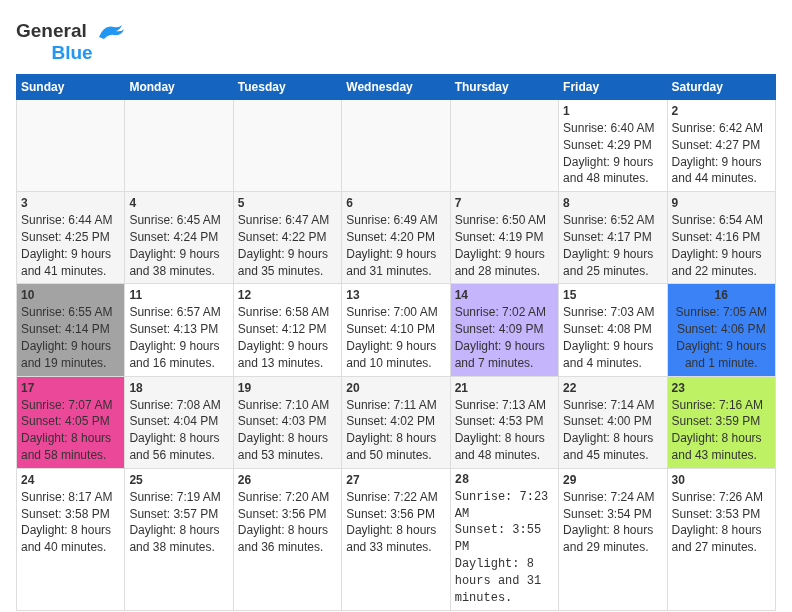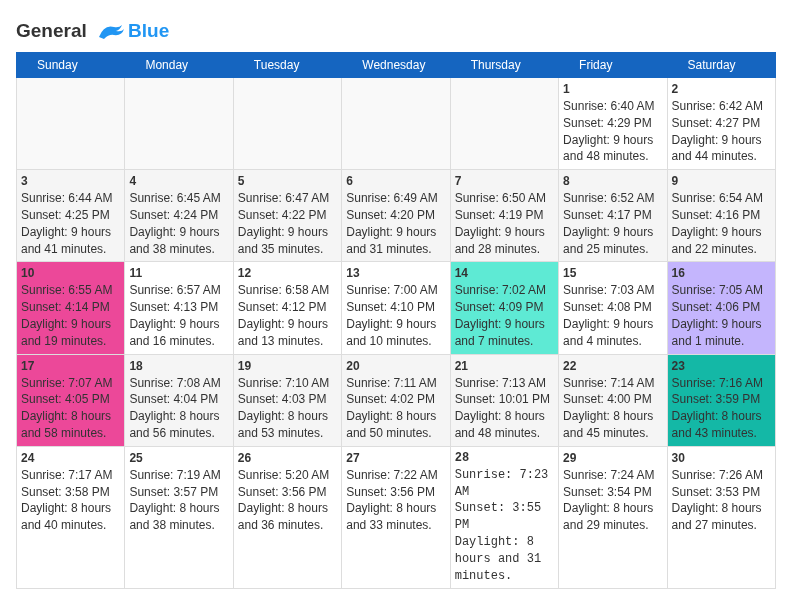--- a/index.html
+++ b/index.html
@@ -40,22 +40,22 @@
     }
     .calendar {
       width: 100%;
       border-collapse: collapse;
       table-layout: fixed;
     }
     .calendar th {
       background-color: #1565C0;
       color: white;
       font-size: 12px;
-      font-weight: normal;
-      padding: 5px 20px;
+      font-weight: bold;
+      padding: 5px 4px;
       text-align: left;
       border: 1px solid #1565C0;
     }
     .calendar td {
       vertical-align: top;
       border: 1px solid #ddd;
       padding: 4px 4px 4px 4px;
       height: 82px;
       background-color: #fff;
       font-size: 10px;
@@ -82,21 +82,21 @@
       color: #333;
     }
   </style>
 </head>
 <body>
 
 <div class="container">
   <div class="header-section">
     <div class="logo">
       <div>
-        <div style="display:flex;align-items:center;">
+        <div style="display:flex;align-items:center;flex-direction:column;">
           <div style="font-size:19px;font-weight:bold;color:#333;line-height:1.15;">
             <span style="color:#333;">General</span>
             <svg viewBox="0 0 30 20" width="30" height="20" style="display:inline-block;vertical-align:middle;margin-left:2px;">
               <path d="M5,15 Q10,2 20,5 Q25,6 28,3 Q26,8 22,9 Q28,10 30,7 Q28,14 20,13 Q15,12 10,17 Z" fill="#2196F3"></path>
             </svg>
           </div>
           <div style="font-size:19px;font-weight:bold;color:#2196F3;margin-left:4px;">Blue</div>
         </div>
       </div>
     </div>
@@ -158,45 +158,45 @@
           <td style="background-color: rgb(245, 245, 245);">
             <span class="day-number">8</span>
             <div class="day-info"><span>Sunrise: 6:52 AM</span><br><span>Sunset: 4:17 PM</span><br><span>Daylight: 9 hours and 25 minutes.</span></div>
           </td>
           <td style="background-color: rgb(245, 245, 245);">
             <span class="day-number">9</span>
             <div class="day-info"><span>Sunrise: 6:54 AM</span><br><span>Sunset: 4:16 PM</span><br><span>Daylight: 9 hours and 22 minutes.</span></div>
           </td>
         </tr>
         <tr>
-          <td style="background-color: #ec4899;">
+          <td style="background-color: #a3a3a3;">
             <span class="day-number">10</span>
             <div class="day-info"><span>Sunrise: 6:55 AM</span><br><span>Sunset: 4:14 PM</span><br><span>Daylight: 9 hours and 19 minutes.</span></div>
           </td>
           <td style="background-color: rgb(255, 255, 255);">
             <span class="day-number">11</span>
             <div class="day-info"><span>Sunrise: 6:57 AM</span><br><span>Sunset: 4:13 PM</span><br><span>Daylight: 9 hours and 16 minutes.</span></div>
           </td>
           <td style="background-color: rgb(255, 255, 255);">
             <span class="day-number">12</span>
             <div class="day-info"><span>Sunrise: 6:58 AM</span><br><span>Sunset: 4:12 PM</span><br><span>Daylight: 9 hours and 13 minutes.</span></div>
           </td>
           <td style="background-color: rgb(255, 255, 255);">
             <span class="day-number">13</span>
             <div class="day-info"><span>Sunrise: 7:00 AM</span><br><span>Sunset: 4:10 PM</span><br><span>Daylight: 9 hours and 10 minutes.</span></div>
           </td>
-          <td style="background-color: #5eead4;">
+          <td style="background-color: #c4b5fd;">
             <span class="day-number">14</span>
             <div class="day-info"><span>Sunrise: 7:02 AM</span><br><span>Sunset: 4:09 PM</span><br><span>Daylight: 9 hours and 7 minutes.</span></div>
           </td>
           <td style="background-color: rgb(255, 255, 255);">
             <span class="day-number">15</span>
             <div class="day-info"><span>Sunrise: 7:03 AM</span><br><span>Sunset: 4:08 PM</span><br><span>Daylight: 9 hours and 4 minutes.</span></div>
           </td>
-          <td style="background-color: #c4b5fd;">
+          <td style="background-color: #3b82f6; text-align: center;">
             <span class="day-number">16</span>
             <div class="day-info"><span>Sunrise: 7:05 AM</span><br><span>Sunset: 4:06 PM</span><br><span>Daylight: 9 hours and 1 minute.</span></div>
           </td>
         </tr>
         <tr>
           <td style="background-color: #ec4899;">
             <span class="day-number">17</span>
             <div class="day-info"><span>Sunrise: 7:07 AM</span><br><span>Sunset: 4:05 PM</span><br><span>Daylight: 8 hours and 58 minutes.</span></div>
           </td>
           <td style="background-color: rgb(245, 245, 245);">
@@ -206,43 +206,43 @@
           <td style="background-color: rgb(245, 245, 245);">
             <span class="day-number">19</span>
             <div class="day-info"><span>Sunrise: 7:10 AM</span><br><span>Sunset: 4:03 PM</span><br><span>Daylight: 8 hours and 53 minutes.</span></div>
           </td>
           <td style="background-color: rgb(245, 245, 245);">
             <span class="day-number">20</span>
             <div class="day-info"><span>Sunrise: 7:11 AM</span><br><span>Sunset: 4:02 PM</span><br><span>Daylight: 8 hours and 50 minutes.</span></div>
           </td>
           <td style="background-color: rgb(245, 245, 245);">
             <span class="day-number">21</span>
-            <div class="day-info"><span>Sunrise: 7:13 AM</span><br><span>Sunset: 10:01 PM</span><br><span>Daylight: 8 hours and 48 minutes.</span></div>
+            <div class="day-info"><span>Sunrise: 7:13 AM</span><br><span>Sunset: 4:53 PM</span><br><span>Daylight: 8 hours and 48 minutes.</span></div>
           </td>
           <td style="background-color: rgb(245, 245, 245);">
             <span class="day-number">22</span>
             <div class="day-info"><span>Sunrise: 7:14 AM</span><br><span>Sunset: 4:00 PM</span><br><span>Daylight: 8 hours and 45 minutes.</span></div>
           </td>
-          <td style="background-color: #14b8a6;">
+          <td style="background-color: #bef264;">
             <span class="day-number">23</span>
             <div class="day-info"><span>Sunrise: 7:16 AM</span><br><span>Sunset: 3:59 PM</span><br><span>Daylight: 8 hours and 43 minutes.</span></div>
           </td>
         </tr>
         <tr>
           <td style="background-color: rgb(255, 255, 255);">
             <span class="day-number">24</span>
-            <div class="day-info"><span>Sunrise: 7:17 AM</span><br><span>Sunset: 3:58 PM</span><br><span>Daylight: 8 hours and 40 minutes.</span></div>
+            <div class="day-info"><span>Sunrise: 8:17 AM</span><br><span>Sunset: 3:58 PM</span><br><span>Daylight: 8 hours and 40 minutes.</span></div>
           </td>
           <td style="background-color: rgb(255, 255, 255); margin-left: 20px;">
             <span class="day-number">25</span>
             <div class="day-info"><span>Sunrise: 7:19 AM</span><br><span>Sunset: 3:57 PM</span><br><span>Daylight: 8 hours and 38 minutes.</span></div>
           </td>
           <td style="background-color: rgb(255, 255, 255); margin-left: 40px;">
             <span class="day-number">26</span>
-            <div class="day-info"><span>Sunrise: 5:20 AM</span><br><span>Sunset: 3:56 PM</span><br><span>Daylight: 8 hours and 36 minutes.</span></div>
+            <div class="day-info"><span>Sunrise: 7:20 AM</span><br><span>Sunset: 3:56 PM</span><br><span>Daylight: 8 hours and 36 minutes.</span></div>
           </td>
           <td style="background-color: rgb(255, 255, 255);">
             <span class="day-number">27</span>
             <div class="day-info"><span>Sunrise: 7:22 AM</span><br><span>Sunset: 3:56 PM</span><br><span>Daylight: 8 hours and 33 minutes.</span></div>
           </td>
           <td style="background-color: rgb(255, 255, 255); font-family: Liberation Mono, monospace;">
             <span class="day-number">28</span>
             <div class="day-info"><span>Sunrise: 7:23 AM</span><br><span>Sunset: 3:55 PM</span><br><span>Daylight: 8 hours and 31 minutes.</span></div>
           </td>
           <td style="background-color: rgb(255, 255, 255);">

